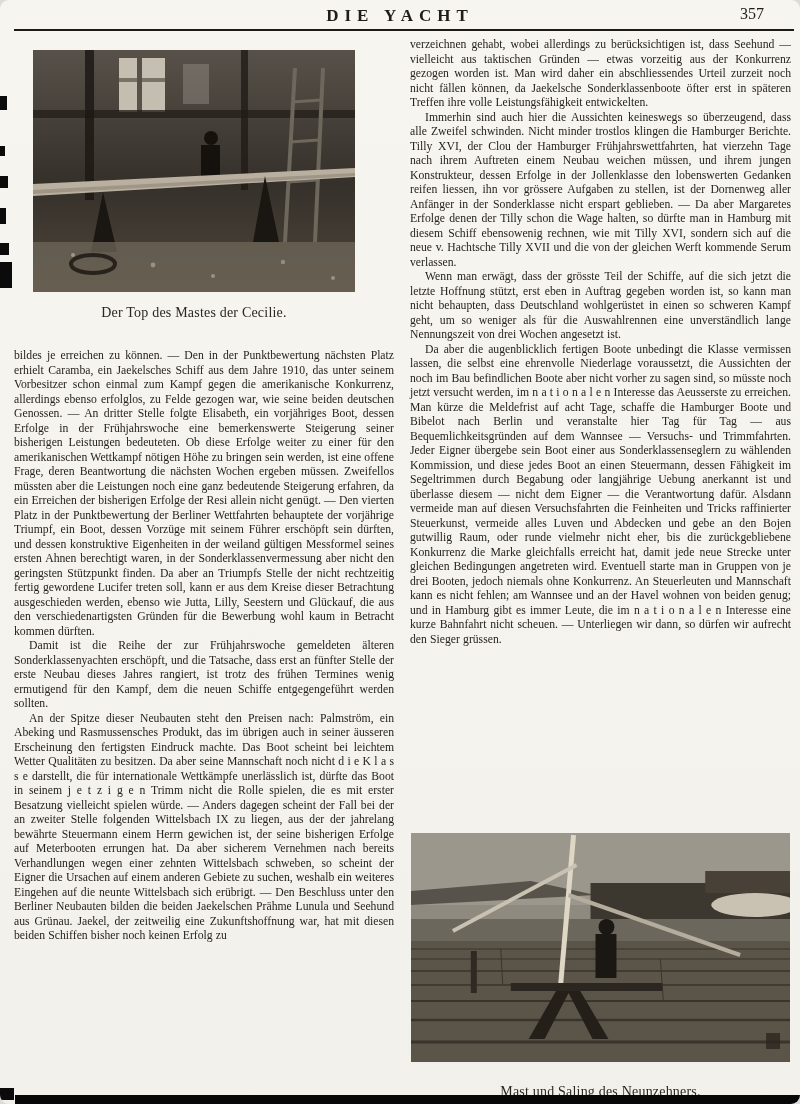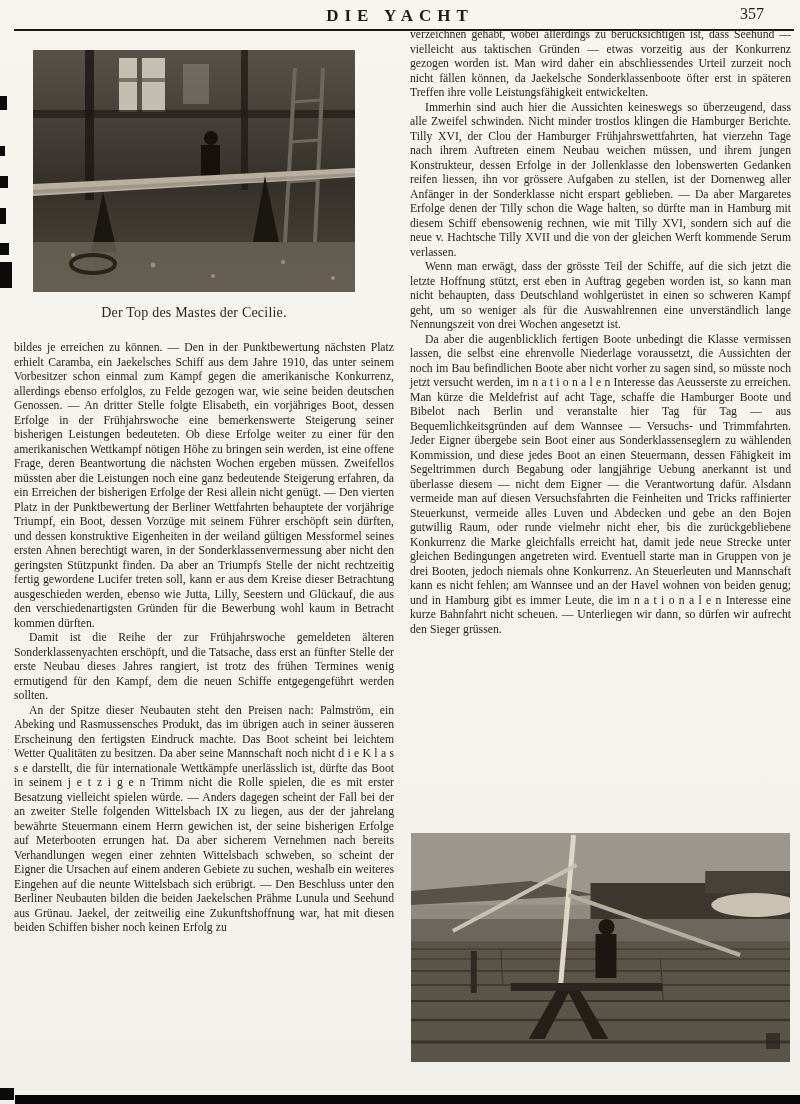--- a/index.html
+++ b/index.html
@@ -1,37 +1,37 @@
 <!DOCTYPE html>
 <html lang="de"><head>
 <meta charset="utf-8">
 <style>
   html,body{margin:0;padding:0;background:#dedcd7;}
   .page{
     position:relative;width:800px;height:1104px;overflow:hidden;
     background:linear-gradient(180deg,#f7f5f0 0%,#f5f3ee 60%,#f2f0ea 100%);
-    font-family:"Liberation Serif","DejaVu Serif",serif;color:#27241f;
+    font-family:"Liberation Serif","DejaVu Serif",serif;color:#27241f;border-radius:9px;
   }
   .hdr-title{
     position:absolute;top:6px;left:0;width:100%;text-align:center;
     font-size:17px;letter-spacing:6px;font-weight:600;color:#201d18;
   }
   .pagenum{position:absolute;top:5px;right:36px;font-size:16px;color:#201d18;}
   .rule{position:absolute;top:29px;left:14px;right:6px;height:2px;background:#1d1a16;}
   .col{position:absolute;top:40px;}
   .col-left{left:14px;width:380px;}
-  .col-right{left:410px;top:28px;width:381px;}
+  .col-right{left:410px;top:38px;width:381px;}
   figure{margin:0;}
   .photo-left{margin:10px 0 0 19px;width:322px;height:242px;}
   .photo-left svg,.photo-right svg{display:block;width:100%;height:100%;}
   .caption{
     text-align:center;font-size:14px;margin-top:13px;color:#2a2722;letter-spacing:.2px;
   }
   .caption-left{width:322px;margin-left:19px;}
-  .textblock{margin-top:20px;}
+  .textblock{margin-top:28px;}
   .textblock p{
     margin:0;text-align:justify;font-size:11.7px;line-height:14.5px;
     text-indent:15px;hyphens:auto;-webkit-hyphens:auto;word-spacing:.02em;
   }
   .textblock p.cont{text-indent:0;}
   .photo-right{position:absolute;left:411px;top:833px;width:379px;height:229px;}
   .caption-right{position:absolute;left:411px;top:1071px;width:379px;}
   .watermark{
     position:absolute;top:1120px;right:8px;font-family:Liberation Serif, serif;
     font-weight:bold;font-size:11px;color:#2d2a26;letter-spacing:.2px;
@@ -134,20 +134,21 @@
       <line x1="166" y1="32" x2="42" y2="98" stroke="#c9c2b2" stroke-width="4"></line>
       <line x1="158" y1="62" x2="330" y2="122" stroke="#b4ad9d" stroke-width="4"></line>
       <polygon points="150,150 118,206 134,206 158,160 182,206 198,206 165,150" fill="#241f19"></polygon>
       <rect x="100" y="150" width="152" height="8" fill="#2b2620"></rect>
       <circle cx="196" cy="94" r="8" fill="#1b1712"></circle>
       <rect x="185" y="101" width="21" height="44" fill="#1b1712"></rect>
       <rect x="60" y="118" width="6" height="42" fill="#2e2922"></rect>
       <rect x="356" y="200" width="14" height="16" fill="#2a251f" opacity="0.8"></rect>
     </svg>
   </figure>
+  <figcaption class="caption caption-right">Mast und Saling des Neunzehners.</figcaption>
 
   <div class="watermark">© yachtsportmuseum.de</div>
 
   <div class="bottom-bar"></div>
   <div class="edge-mark em1"></div>
   <div class="edge-mark em2"></div>
   <div class="edge-mark em3"></div>
   <div class="edge-mark em4"></div>
   <div class="edge-mark em5"></div>
   <div class="edge-mark em6"></div>

